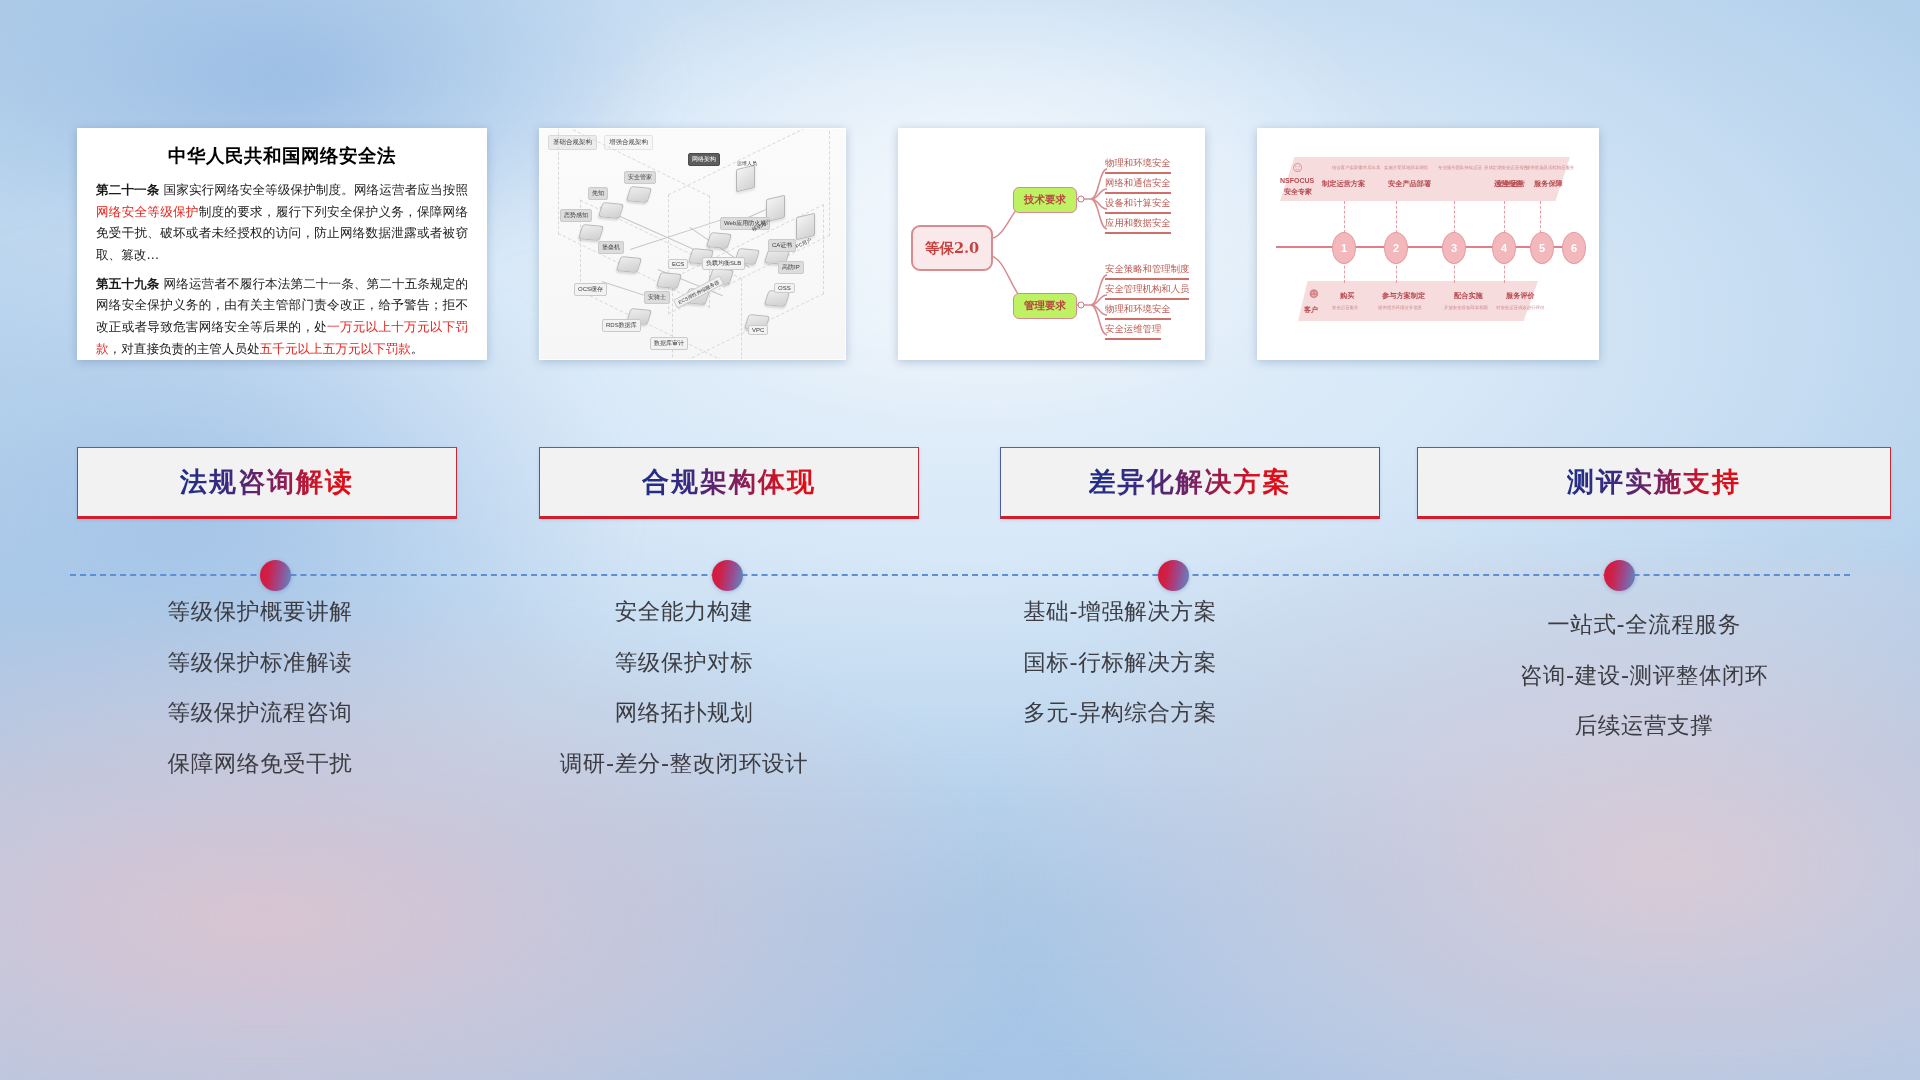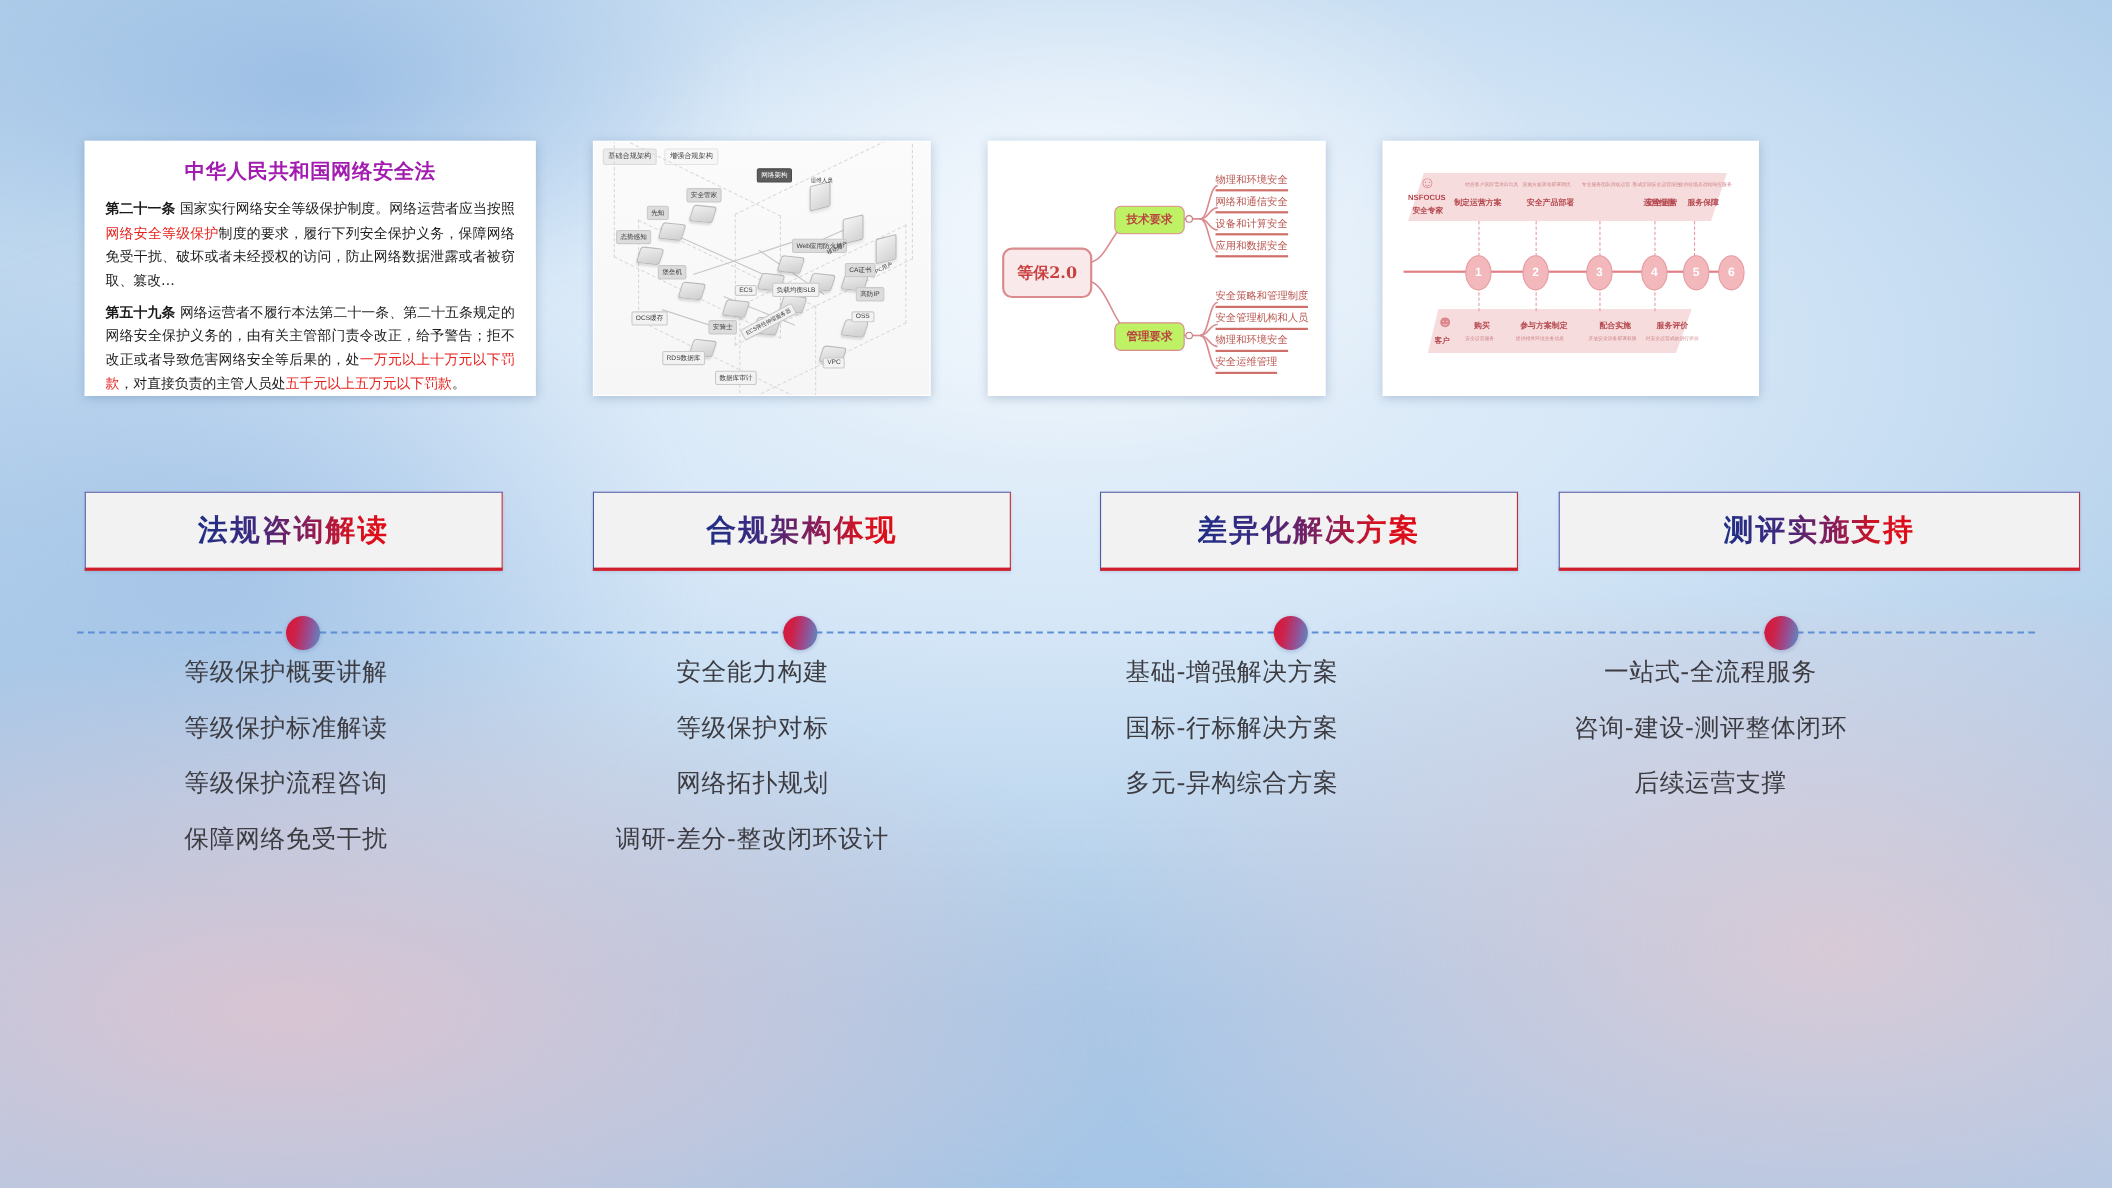--- a/index.html
+++ b/index.html
@@ -38,21 +38,21 @@
 
   
   .thumbs{position:absolute;left:0;top:128px;width:1920px;height:232px;}
   .thumb{position:absolute;background:#fff;
     box-shadow:0 2px 9px rgba(60,95,140,.30);
     overflow:hidden;border:1px solid rgba(255,255,255,.9);}
 
   
   #thumb1{left:77px;top:0;width:408px;height:230px;padding:0;}
   .law-wrap{padding:14px 18px 8px 18px;box-sizing:border-box;height:100%;}
-  .law-title{text-align:center;font-size:18.5px;font-weight:bold;color:#a21caf;
+  .law-title{text-align:center;font-size:18.5px;font-weight:bold;color:#000000;
     letter-spacing:.5px;margin-bottom:11px;
     font-family:"DejaVu Sans","Liberation Sans",sans-serif;}
   .law-p{font-size:12.6px;line-height:1.72;color:#1a1a1a;text-align:justify;
     margin:0 0 7px 0;font-family:"DejaVu Sans","Liberation Sans",sans-serif;}
   .law-p b{font-weight:bold;}
   .law-p .rd{color:#e8201b;}
 
   
   #thumb2{left:539px;top:0;width:305px;height:230px;background:#fafafa;}
   .arch{position:absolute;inset:0;background:linear-gradient(180deg,#fbfbfb 0%,#f6f6f7 100%);}
@@ -138,21 +138,21 @@
 
   
   .lists{position:absolute;left:0;top:600px;width:1920px;height:230px;}
   .lcol{position:absolute;top:0;text-align:center;}
   .litem{font-size:22.5px;color:#3c3c42;line-height:1;margin-bottom:28px;
     white-space:nowrap;letter-spacing:.6px;
     font-family:"DejaVu Sans","Liberation Sans",sans-serif;}
   #lcol1{left:70px;width:380px;}
   #lcol2{left:494px;width:380px;}
   #lcol3{left:930px;width:380px;}
-  #lcol4{left:1345px;width:420px;}
+  #lcol4{left:1434px;width:420px;margin-top:13px;}
 </style>
 </head>
 <body>
 
 <div id="bg">
   <div class="bg-base"></div>
   <div class="bg-topL"></div>
   <div class="bg-blueL"></div>
   <div class="bg-white"></div>
   <div class="bg-blueBot"></div>

